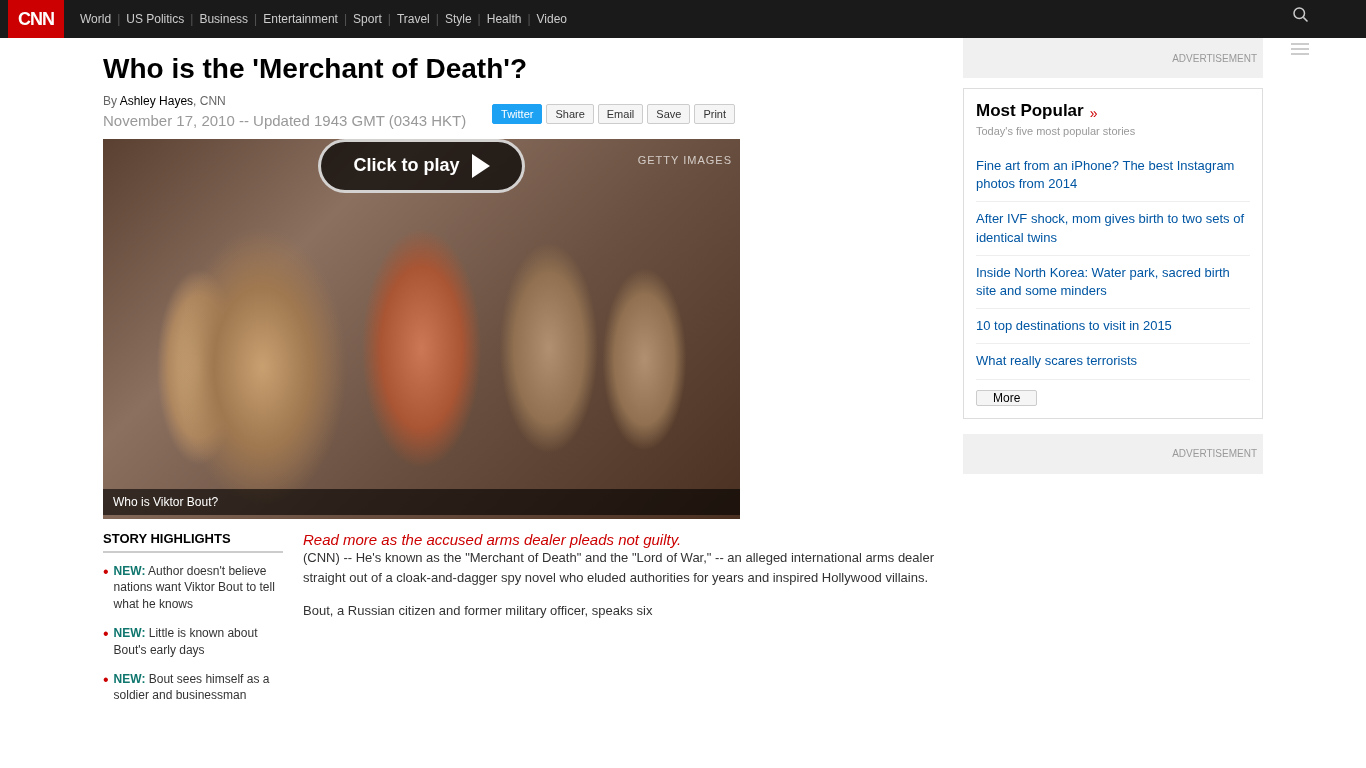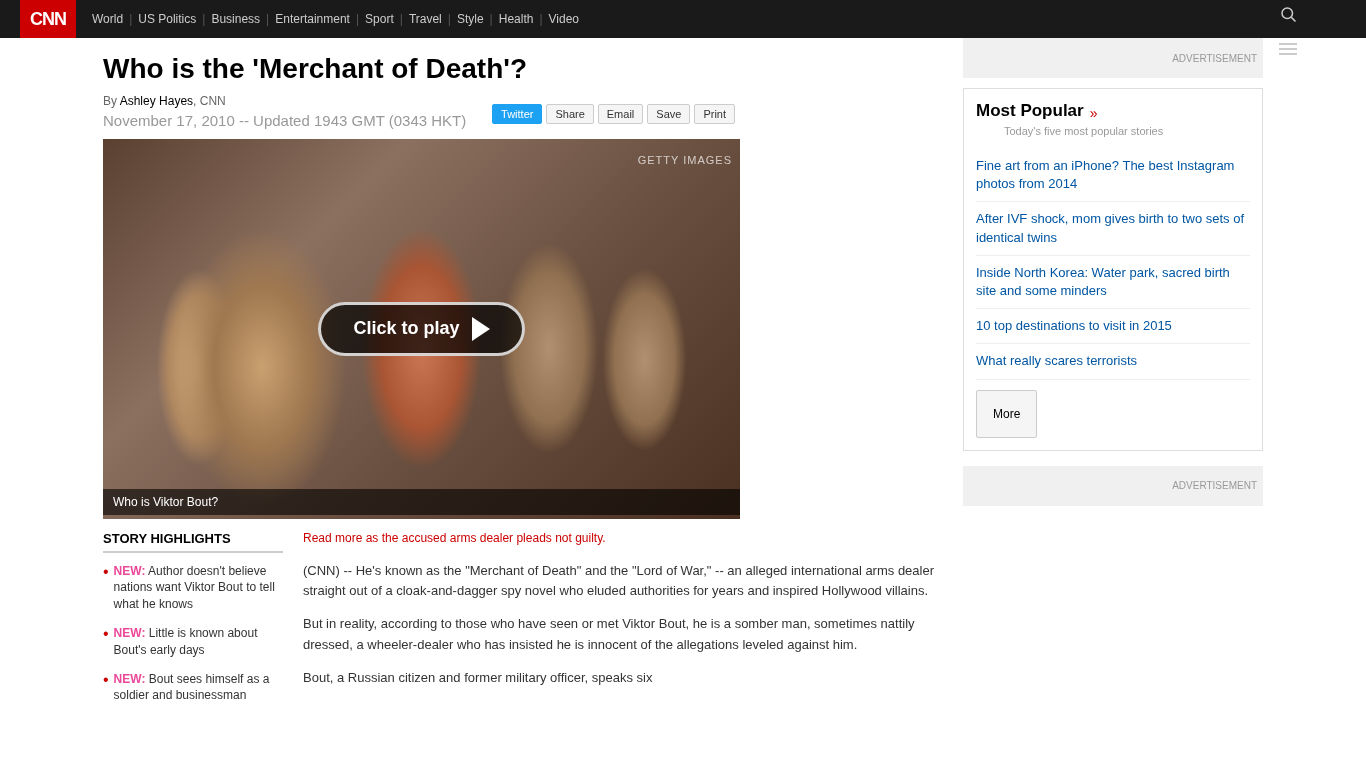--- a/index.html
+++ b/index.html
@@ -4,21 +4,21 @@
   <style>
     * { margin: 0; padding: 0; box-sizing: border-box; }
     body { font-family: Arial, sans-serif; font-size: 13px; color: #333; background: #fff; }
 
     
     #top-nav {
       background: #1a1a1a;
       height: 38px;
       display: flex;
       align-items: center;
-      padding: 0 20px;
+      padding: 0 8px;
     }
     #cnn-logo {
       background: #cc0000;
       width: 56px;
       height: 38px;
       display: flex;
       align-items: center;
       justify-content: center;
       color: white;
       font-weight: bold;
@@ -153,21 +153,21 @@
         radial-gradient(ellipse 120px 200px at 25% 60%, #c8a070 0%, #a07850 40%, transparent 70%),
         radial-gradient(ellipse 80px 160px at 50% 55%, #cc7755 0%, #aa5533 50%, transparent 75%),
         radial-gradient(ellipse 70px 150px at 70% 55%, #b09070 0%, #907050 50%, transparent 70%),
         radial-gradient(ellipse 60px 140px at 15% 60%, #d4b080 0%, #b08860 50%, transparent 70%),
         radial-gradient(ellipse 60px 130px at 85% 58%, #b09070 0%, #907050 50%, transparent 70%);
     }
     #play-overlay {
       position: absolute;
       inset: 0;
       display: flex;
-      align-items: center;
+      align-items: flex-start;
       justify-content: center;
       z-index: 2;
     }
     #play-button {
       background: rgba(0,0,0,0.7);
       border: 3px solid rgba(255,255,255,0.8);
       border-radius: 40px;
       padding: 12px 32px;
       display: flex;
       align-items: center;
@@ -230,33 +230,34 @@
       font-size: 12px;
       line-height: 1.4;
     }
     .highlight-bullet {
       color: #cc0000;
       font-size: 16px;
       flex-shrink: 0;
       margin-top: -2px;
     }
     .highlight-new {
-      color: #ec4899;
+      color: #0f766e;
       font-weight: bold;
       font-size: 12px;
     }
 
     
     #article-body {
       flex: 1;
     }
     #lead-line {
+      font-style: italic;
       color: #cc0000;
-      font-size: 12px;
-      margin-bottom: 16px;
+      font-size: 15px;
+      margin-bottom: 0;
       text-decoration: none;
       display: block;
     }
     .article-paragraph {
       font-size: 13px;
       line-height: 1.6;
       margin-bottom: 12px;
       color: #333;
     }
 
@@ -293,36 +294,35 @@
       color: #000;
     }
     #most-popular-chevron {
       color: #cc0000;
       font-size: 14px;
     }
     #most-popular-sub {
       font-size: 11px;
       color: #999;
       margin-bottom: 12px;
-      margin-left: 28px;
     }
     .popular-item {
       border-bottom: 1px solid #eee;
       padding: 8px 0;
       font-size: 13px;
       color: #0056a3;
       line-height: 1.4;
       cursor: pointer;
     }
     .popular-item:last-child { border-bottom: none; }
     #more-btn {
       margin-top: 10px;
       border: 1px solid #ccc;
       background: #f5f5f5;
-      padding: 16px 16px;
+      padding: 0 16px;
       font-size: 12px;
       cursor: pointer;
       border-radius: 2px;
     }
     #ad-bottom {
       background: #f0f0f0;
       height: 40px;
       display: flex;
       align-items: center;
       justify-content: flex-end;
@@ -437,21 +437,20 @@
           <span>
             <span class="highlight-new">NEW:</span>
             <span>Bout sees himself as a soldier and businessman</span>
           </span>
         </div>
       </div>
 
       <div id="article-body">
         <a id="lead-line" href="#">Read more as the accused arms dealer pleads not guilty.</a>
         <p class="article-paragraph">(CNN) -- He's known as the "Merchant of Death" and the "Lord of War," -- an alleged international arms dealer straight out of a cloak-and-dagger spy novel who eluded authorities for years and inspired Hollywood villains.</p>
-        <p class="article-paragraph">But in reality, according to those who have seen or met Viktor Bout, he is a somber man, sometimes nattily dressed, a wheeler-dealer who has insisted he is innocent of the allegations leveled against him.</p>
         <p class="article-paragraph">Bout, a Russian citizen and former military officer, speaks six</p>
       </div>
     </div>
 
   </div>
 
   <div id="sidebar">
     <div id="ad-top">
       <span>ADVERTISEMENT</span>
     </div>

